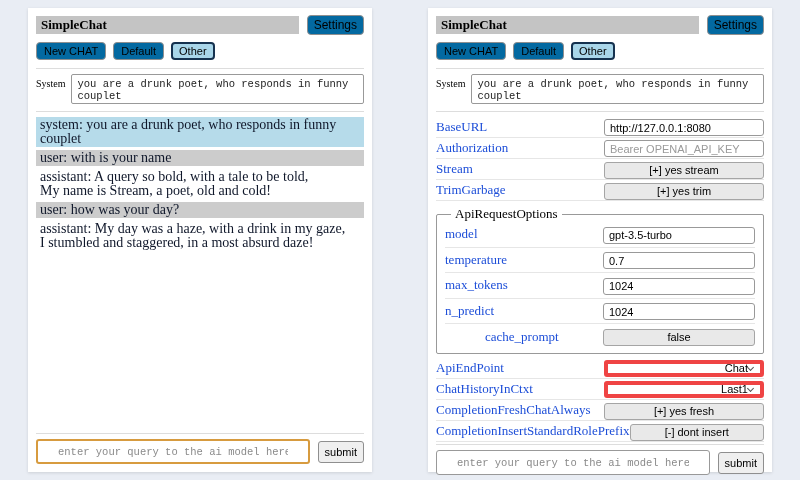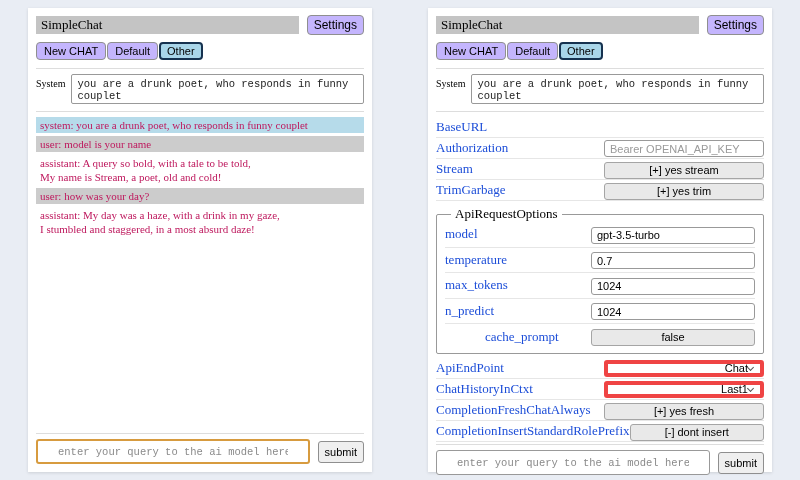--- a/index.html
+++ b/index.html
@@ -13,48 +13,48 @@
   .panel {
     width:344px; height:464px; background:#ffffff;
     box-shadow:0 1px 3px rgba(0,0,0,0.12);
     padding:7px 8px 8px 8px;
     display:flex; flex-direction:column;
   }
   
   .hdr { display:flex; align-items:center; margin-bottom:7px; }
   .titlebar {
     flex:1; background:#c4c4c4; color:#000;
-    font-family:"Liberation Serif", serif; font-weight:normal; font-size:13px;
+    font-family:"Liberation Serif", serif; font-weight:bold; font-size:13px;
     padding:2px 5px; height:18px; line-height:14px;
   }
   .btn {
     font-family:"Liberation Sans", sans-serif; font-size:11px; color:#000;
-    background:#c4b5fd; border:1px solid #8f8f8f; border-radius:4px;
+    background:#0369a1; border:1px solid #8f8f8f; border-radius:4px;
     padding:2px 7px; cursor:pointer; white-space:nowrap;
   }
   .settings-btn { margin-left:8px; font-size:12px; padding:2px 6px; }
   
-  .toolbar { display:flex; gap:1px; margin-bottom:6px; }
+  .toolbar { display:flex; gap:7px; margin-bottom:6px; }
   .tab-active {
     background:#a9d6e9; border:2px solid #16324f; padding:1px 6px;
   }
   .rule { border:0; border-top:1px solid #ddd; margin:2px 0 5px 0; }
   
   .sysrow { display:flex; align-items:flex-start; gap:6px; margin-bottom:5px; }
   .sysrow .lbl { font-family:"Liberation Serif", serif; font-size:10px; padding-top:4px; }
   .systext {
     flex:1; height:30px; resize:none; border:1px solid #999; border-radius:2px;
     font-family:"Liberation Mono", monospace; font-size:10.5px; padding:3px 5px;
     color:#222; outline:none; overflow:hidden;
   }
   
   .chatlist { flex:1; overflow:hidden; }
   .msg {
-    font-family:"Liberation Serif", serif; font-size:11px; line-height:14px;
-    padding:1px 4px; margin-bottom:3px; white-space:pre-line; color:#be185d;
+    font-family:"Liberation Serif", serif; font-size:14px; line-height:14px;
+    padding:1px 4px; margin-bottom:3px; white-space:pre-line; color:#0f172a;
   }
   .msg.sys  { background:#b6dbea; }
   .msg.user { background:#cccccc; }
   .msg.asst { background:transparent; }
   
   .bottom { margin-top:auto; }
   .qrow { display:flex; align-items:center; gap:8px; }
   .qinput {
     flex:1; height:25px; border:1px solid #999; border-radius:3px;
     font-family:"Liberation Mono", monospace; font-size:10.5px; padding:2px 20px;
@@ -91,21 +91,21 @@
     transform:rotate(45deg); margin-top:-2px; margin-right:2px;
   }
   fieldset.aro {
     border:1px solid #999; border-radius:2px; margin:5px 0 4px 0;
     padding:0 8px 4px 8px;
   }
   fieldset.aro legend {
     font-family:"Liberation Serif", serif; font-size:13px; padding:0 4px; margin-left:6px;
   }
   fieldset.aro .set-row:last-child { border-bottom:none;margin-left:40px; }
-  fieldset.aro .ctl { width:164px; }
+  fieldset.aro .ctl { width:152px; }
 </style>
 </head>
 <body>
 
 <div class="stage">
 
   <div class="panel">
     <div class="hdr">
       <div class="titlebar">SimpleChat</div>
       <button class="btn settings-btn">Settings</button>
@@ -116,21 +116,21 @@
       <button class="btn tab-active">Other</button>
     </div>
     <hr class="rule">
     <div class="sysrow">
       <span class="lbl">System</span>
       <textarea class="systext" spellcheck="false" style="">you are a drunk poet, who responds in funny couplet</textarea>
     </div>
     <hr class="rule">
     <div class="chatlist">
       <div class="msg sys">system: you are a drunk poet, who responds in funny couplet</div>
-      <div class="msg user">user: model is your name</div>
+      <div class="msg user">user: with is your name</div>
       <div class="msg asst">assistant: A query so bold, with a tale to be told,
 My name is Stream, a poet, old and cold!</div>
       <div class="msg user">user: how was your day?</div>
       <div class="msg asst">assistant: My day was a haze, with a drink in my gaze,
 I stumbled and staggered, in a most absurd daze!</div>
     </div>
     <div class="bottom">
       <hr class="rule">
       <div class="qrow">
         <input class="qinput focused" spellcheck="false" placeholder="enter your query to the ai model here" style="">
@@ -151,20 +151,21 @@
     </div>
     <hr class="rule">
     <div class="sysrow">
       <span class="lbl">System</span>
       <textarea class="systext" spellcheck="false" style="">you are a drunk poet, who responds in funny couplet</textarea>
     </div>
     <hr class="rule">
 
     <div class="set-row">
       <span class="lbl">BaseURL</span>
+      <span class="ctl"><input class="tinput" spellcheck="false" value="http://127.0.0.1:8080" style=""></span>
     </div>
     <div class="set-row">
       <span class="lbl">Authorization</span>
       <span class="ctl"><input class="tinput" spellcheck="false" placeholder="Bearer OPENAI_API_KEY" style=""></span>
     </div>
     <div class="set-row">
       <span class="lbl">Stream</span>
       <span class="ctl"><button class="cbtn">[+] yes stream</button></span>
     </div>
     <div class="set-row">

